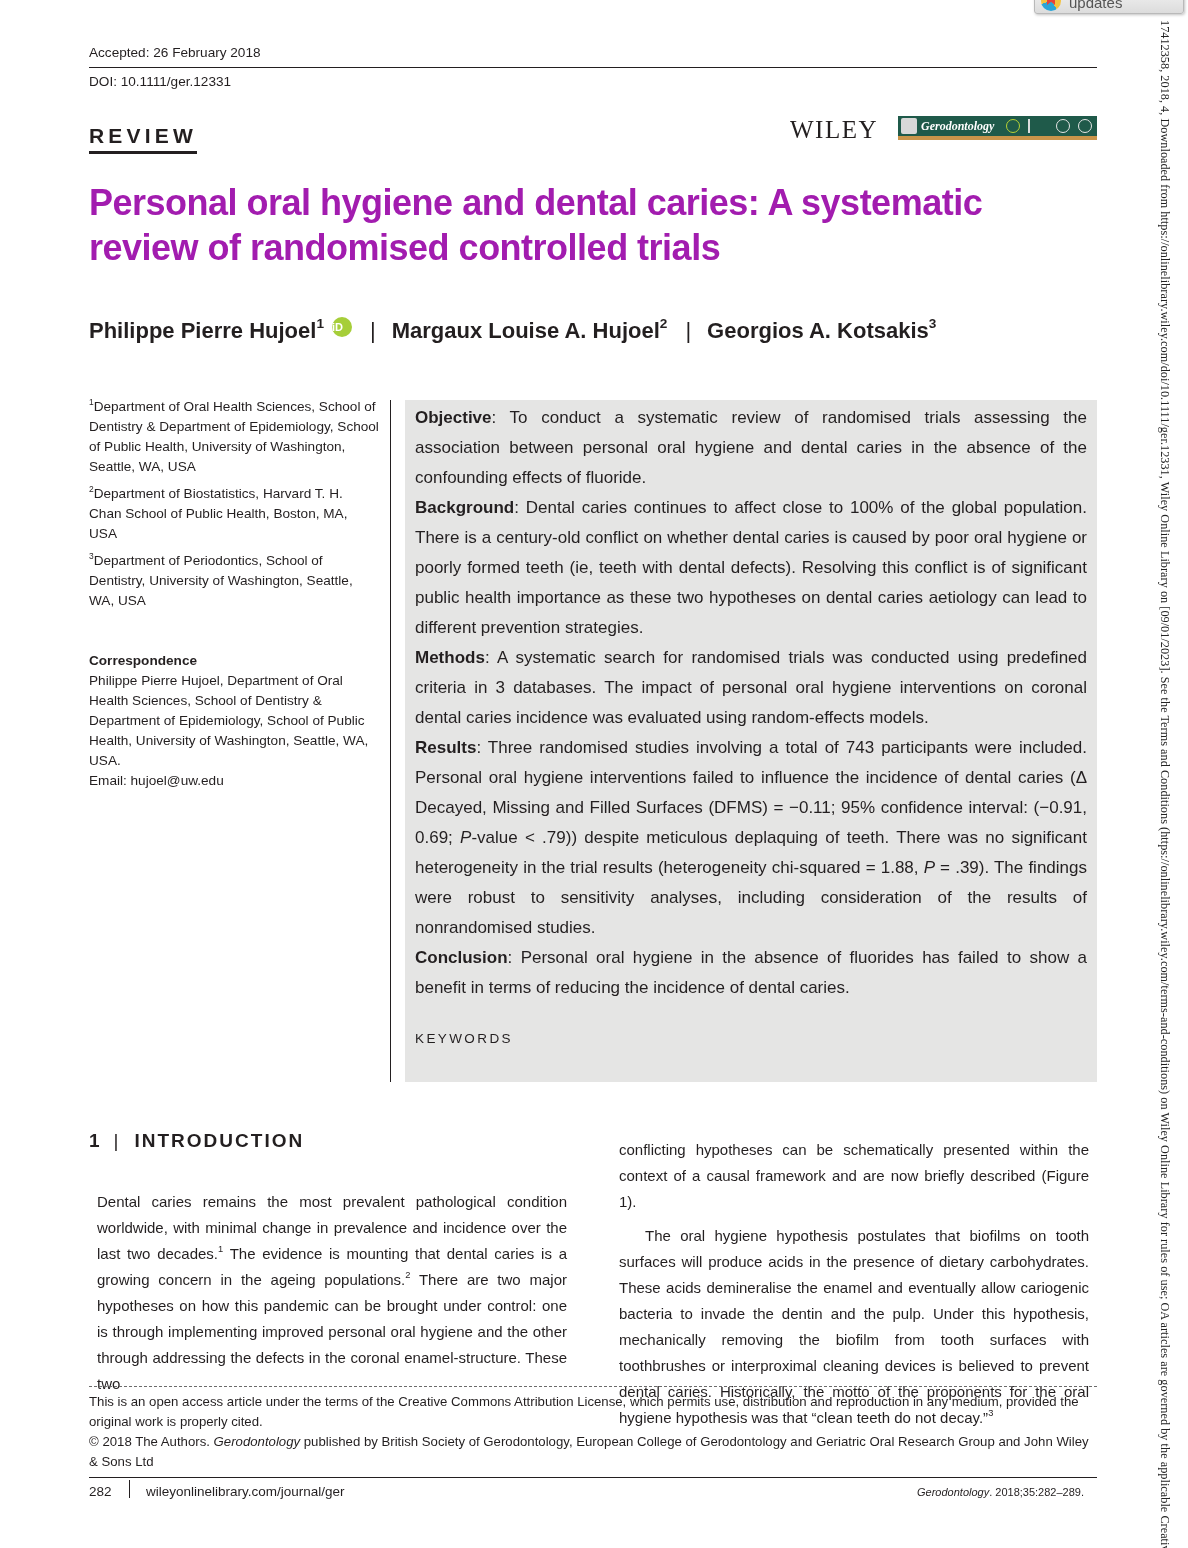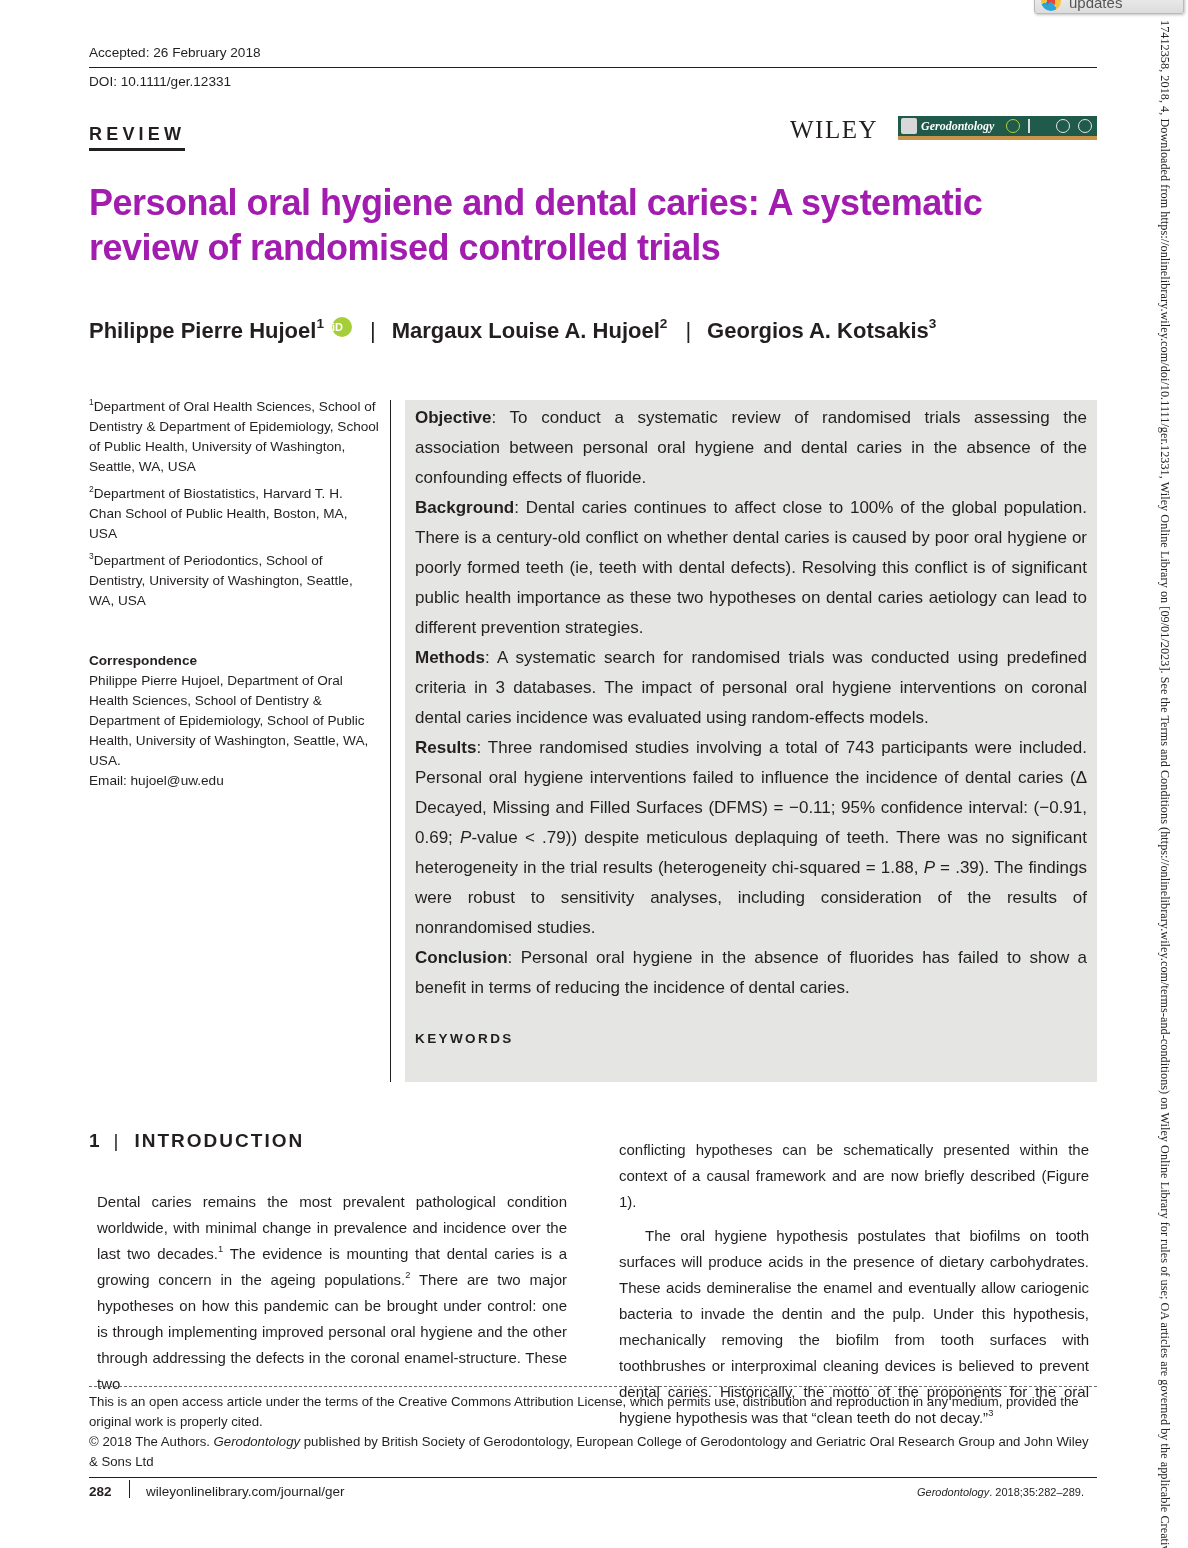--- a/index.html
+++ b/index.html
@@ -36,21 +36,21 @@
     font-family: "Liberation Serif", "DejaVu Serif", serif;
     font-size: 12.2px; color: #222; white-space: nowrap; letter-spacing: 0.05px;
   }
 
   .meta { font-size: 13.6px; color: #231f20; }
   #accepted { left: 89px; top: 45px; }
   #top-rule { left: 89px; top: 67px; width: 1008px; height: 1px; background: #231f20; }
   #doi { left: 89px; top: 74px; }
 
   #review-label {
-    left: 89px; top: 124px; font-size: 18px; font-weight: bold; letter-spacing: 4.2px;
+    left: 89px; top: 124px; font-size: 21px; font-weight: bold; letter-spacing: 4.2px;
     padding-bottom: 3px; border-bottom: 3px solid #231f20; color: #231f20;
   }
 
   #wiley-logo {
     left: 790px; top: 116px; font-family: "Liberation Serif", "DejaVu Serif", serif;
     font-size: 25px; letter-spacing: 1.5px; color: #231f20;
   }
   #journal-banner {
     left: 898px; top: 116px; width: 199px; height: 24px; background: #1f5a4a;
     border-bottom: 4px solid #c9954a; box-sizing: border-box; display: flex; align-items: center;
@@ -85,37 +85,37 @@
   #correspondence .head { font-weight: bold; }
 
   #abstract-divider { left: 390px; top: 400px; width: 1px; height: 682px; background: #231f20; }
   #abstract {
     left: 405px; top: 400px; width: 692px; height: 682px; background: #e5e5e4;
     box-sizing: border-box; padding: 3px 10px 0 10px;
     font-size: 17px; line-height: 30px; color: #231f20; text-align: justify;
   }
   #abstract p { margin: 0; }
   #abstract b { font-weight: bold; }
-  #kw-head { margin-top: 26px !important; font-size: 13.5px; font-weight: bold; letter-spacing: 2.4px; line-height: 20px; }
+  #kw-head { margin-top: 26px !important; font-size: 13.5px; font-weight: normal; letter-spacing: 2.4px; line-height: 20px; }
   #kw-list { font-size: 15px; line-height: 24px; }
 
   #intro-heading { left: 89px; top: 1130px; font-size: 19px; font-weight: bold; letter-spacing: 2px; color: #231f20; }
   #intro-heading .bar { font-weight: normal; margin: 0 14px 0 12px; }
 
   .body-col { font-size: 15px; line-height: 26px; color: #231f20; text-align: justify; }
   .body-col p { margin: 8px; }
   #col-left { left: 89px; top: 1181px; width: 486px; }
   #col-right { left: 611px; top: 1129px; width: 486px; }
   #col-right .indent { text-indent: 26px; }
 
   #dash-rule { left: 89px; top: 1386px; width: 1008px; border-top: 1px dashed #6b6b6b; }
   #license { left: 89px; top: 1392px; width: 1010px; font-size: 13.2px; line-height: 20px; color: #231f20; }
   #license p { margin: 0; }
   #bottom-rule { left: 89px; top: 1477px; width: 1008px; height: 1px; background: #231f20; }
-  #page-num { left: 89px; top: 1484px; font-size: 13.5px; font-weight: bold; }
+  #page-num { left: 89px; top: 1484px; font-size: 13.5px; font-weight: normal; }
   #page-sep { left: 129px; top: 1480px; width: 1px; height: 18px; background: #231f20; }
   #journal-url { left: 146px; top: 1484px; font-size: 13.5px; }
   #citation { right: 104px; top: 1486px; font-size: 11px; }
 </style>
 </head>
 <body>
 
 <div id="cfu" class="abs">
   <span class="badge"></span>
   <span>Check for updates</span>

